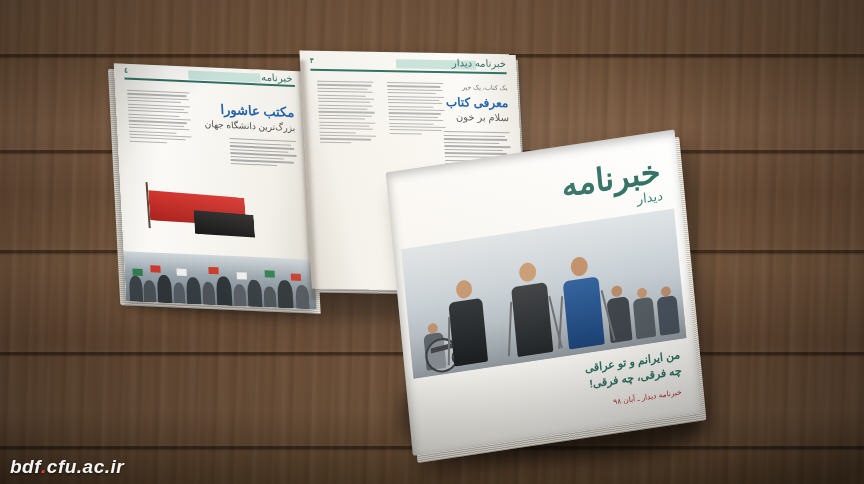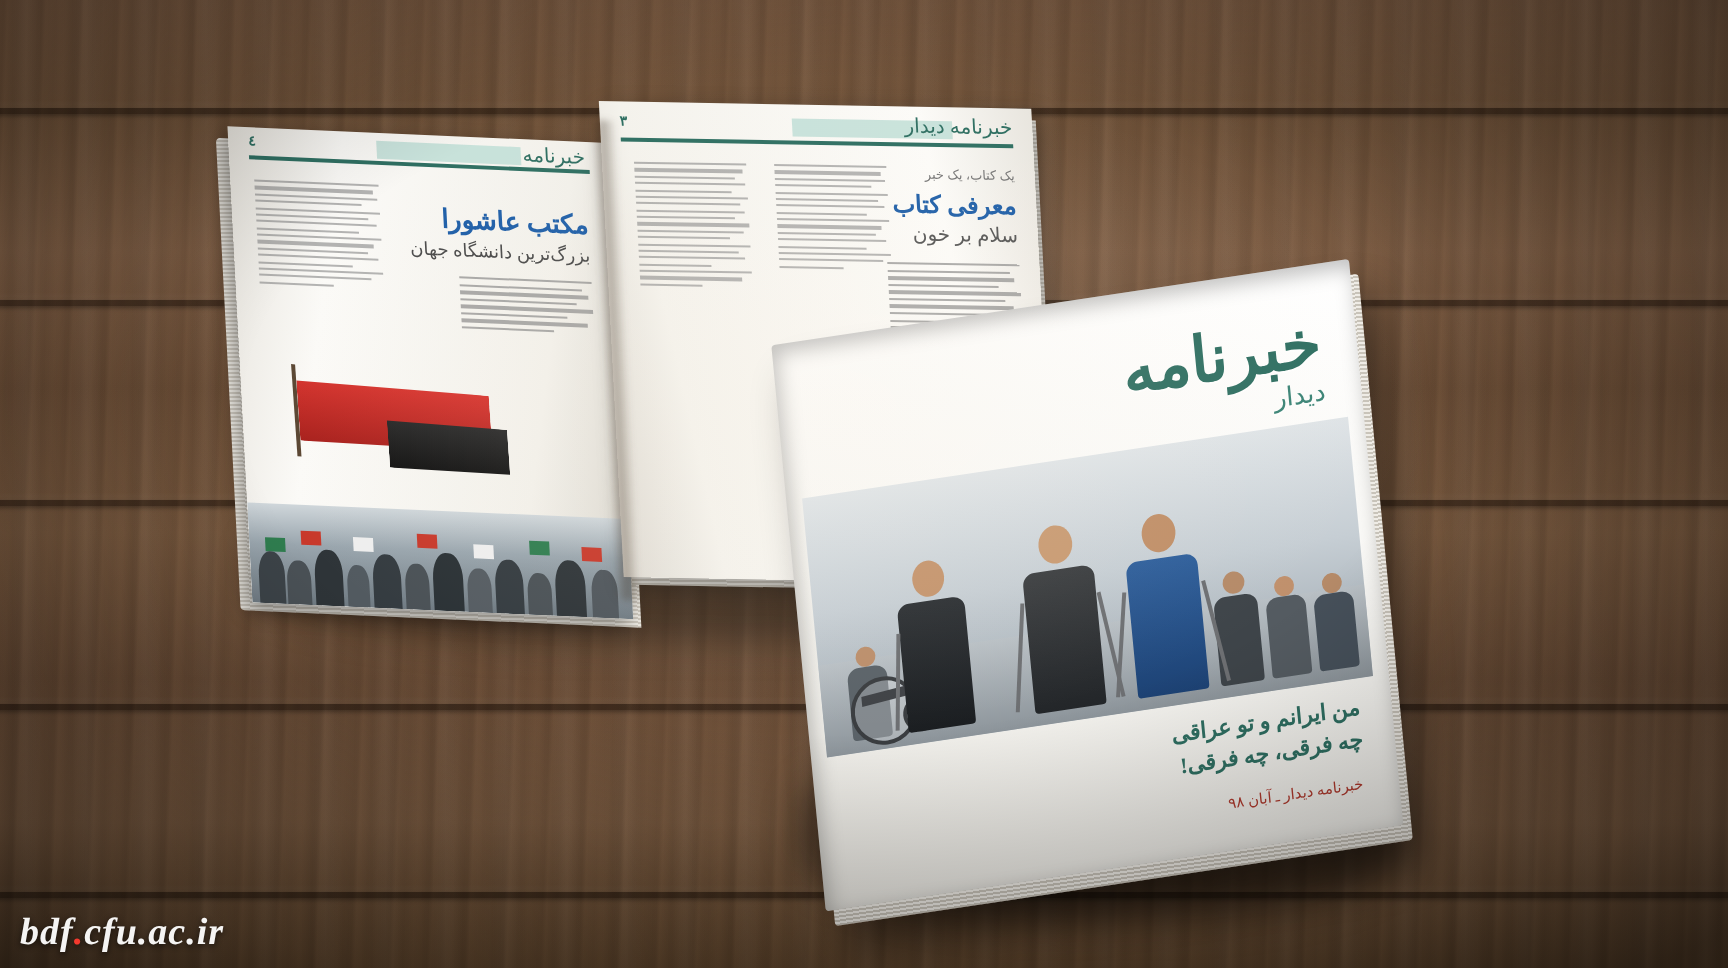--- a/index.html
+++ b/index.html
@@ -9,21 +9,20 @@
   }
   body {
     font-family: "Liberation Sans", sans-serif;
   }
   .scene {
     position: relative;
     width: 864px;
     height: 484px;
     overflow: hidden;
     background: #6b4f39;
-    font-family: Liberation Serif, serif;
   }
   
   .wood {
     position: absolute;
     inset: 0;
     background:
       repeating-linear-gradient(90deg,
         rgba(0,0,0,0.00) 0px,
         rgba(0,0,0,0.05) 6px,
         rgba(255,255,255,0.03) 13px,

